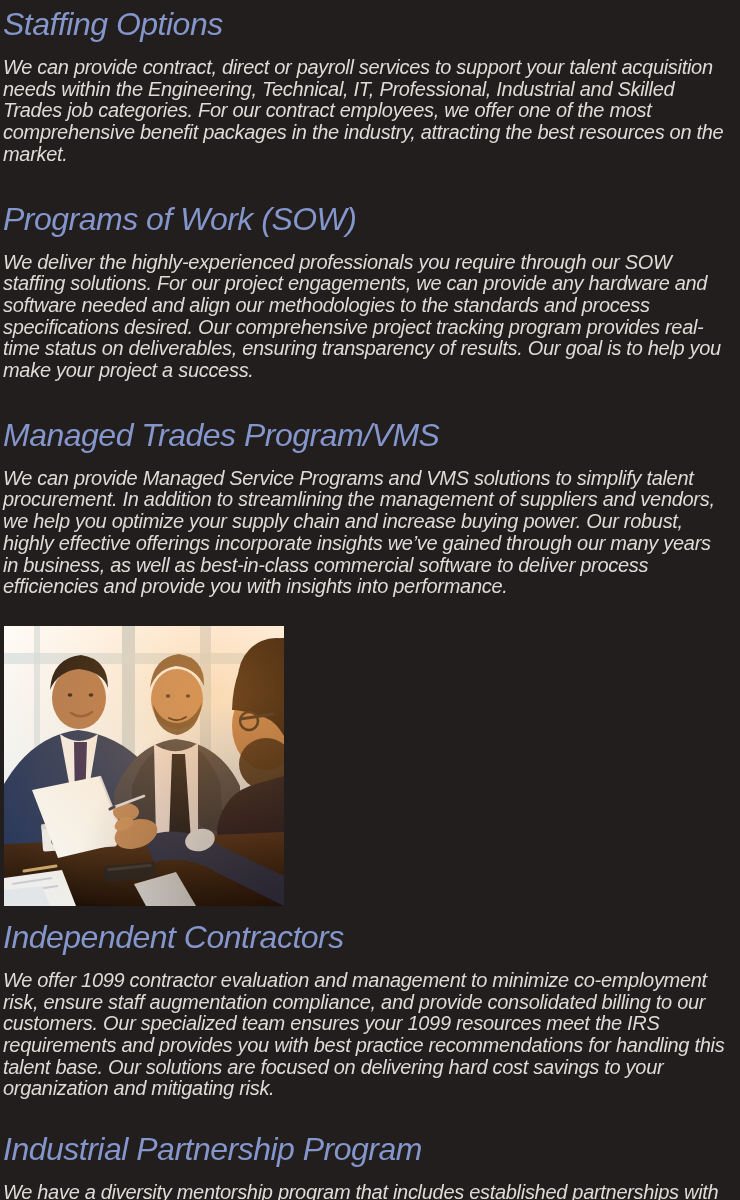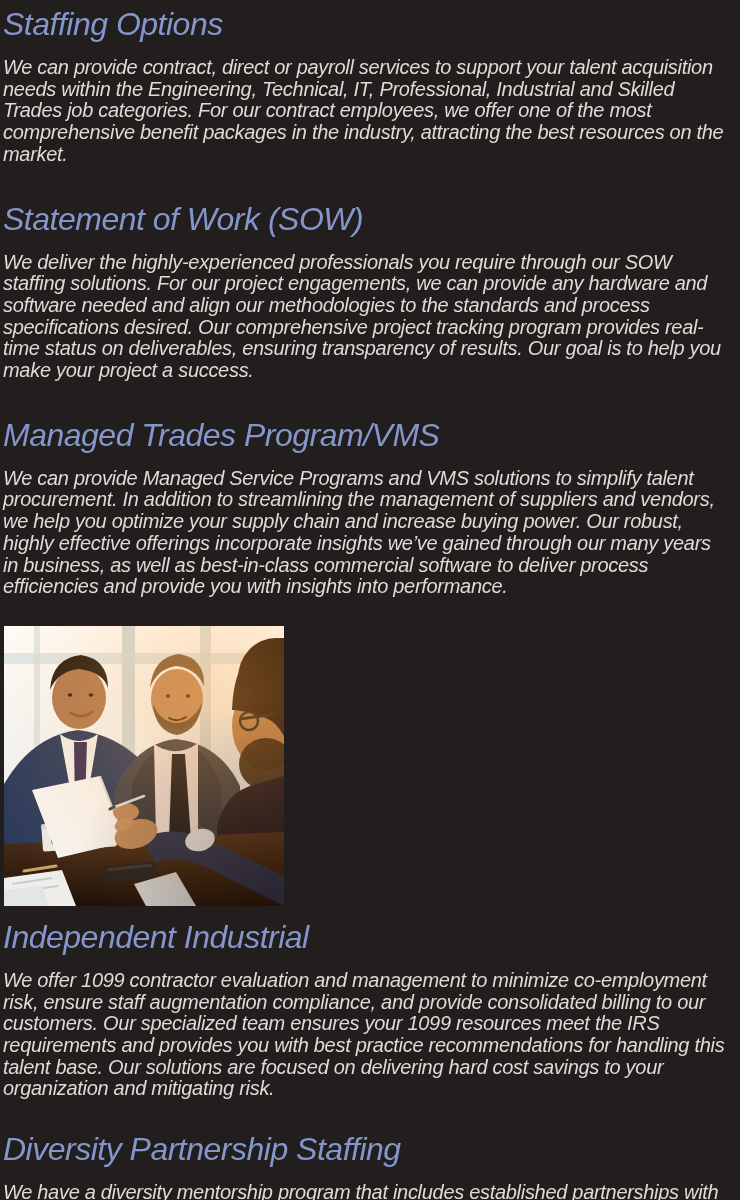--- a/index.html
+++ b/index.html
@@ -42,21 +42,21 @@
 <body>
 
 <div class="page">
 
   <section class="section">
     <h2 class="sec-heading">Staffing Options</h2>
     <p class="sec-body">We can provide contract, direct or payroll services to support your talent acquisition needs within the Engineering, Technical, IT, Professional, Industrial and Skilled Trades job categories. For our contract employees, we offer one of the most comprehensive benefit packages in the industry, attracting the best resources on the market.</p>
   </section>
 
   <section class="section">
-    <h2 class="sec-heading">Statement of Work (SOW)</h2>
+    <h2 class="sec-heading">Programs of Work (SOW)</h2>
     <p class="sec-body">We deliver the highly-experienced professionals you require through our SOW staffing solutions. For our project engagements, we can provide any hardware and software needed and align our methodologies to the standards and process specifications desired. Our comprehensive project tracking program provides real-time status on deliverables, ensuring transparency of results. Our goal is to help you make your project a success.</p>
   </section>
 
   <section class="section with-photo">
     <h2 class="sec-heading">Managed Trades Program/VMS</h2>
     <p class="sec-body">We can provide Managed Service Programs and VMS solutions to simplify talent procurement. In addition to streamlining the management of suppliers and vendors, we help you optimize your supply chain and increase buying power. Our robust, highly effective offerings incorporate insights we’ve gained through our many years in business, as well as best-in-class commercial software to deliver process efficiencies and provide you with insights into performance.</p>
 
     <figure class="photo">
       <svg width="280" height="280" viewBox="0 0 280 280" xmlns="http://www.w3.org/2000/svg">
         <defs>
@@ -160,22 +160,22 @@
           <path d="M 130,258 L 172,246 L 192,280 L 142,280 Z" fill="#eceff1" opacity="0.9"></path>
         </g>
 
         <rect x="0" y="0" width="280" height="280" fill="url(#warm)"></rect>
         <rect x="0" y="0" width="280" height="280" fill="url(#vign)"></rect>
       </svg>
     </figure>
   </section>
 
   <section class="section" style="margin-bottom:28px;">
-    <h2 class="sec-heading">Independent Industrial</h2>
+    <h2 class="sec-heading">Independent Contractors</h2>
     <p class="sec-body">We offer 1099 contractor evaluation and management to minimize co-employment risk, ensure staff augmentation compliance, and provide consolidated billing to our customers. Our specialized team ensures your 1099 resources meet the IRS requirements and provides you with best practice recommendations for handling this talent base. Our solutions are focused on delivering hard cost savings to your organization and mitigating risk.</p>
   </section>
 
   <section class="section last">
-    <h2 class="sec-heading">Diversity Partnership Staffing</h2>
+    <h2 class="sec-heading">Industrial Partnership Program</h2>
     <p class="sec-body">We have a diversity mentorship program that includes established partnerships with MWDVBE providers to deliver contract and payroll services for our customers. This enables you to obtain Tier 1 diversity credits to meet your internal spend goals while helping our diversity partners grow and prosper. Our solutions are focused on opportunity, inclusion and making a difference for the greater good.</p>
   </section>
 
 </div>
 
 </body></html>

